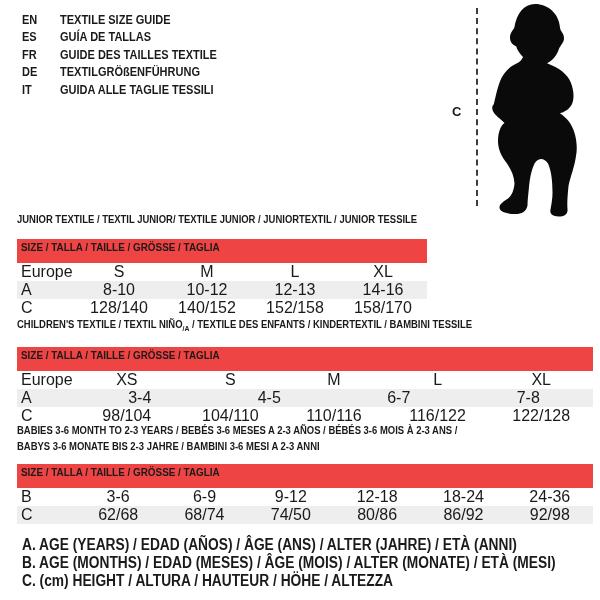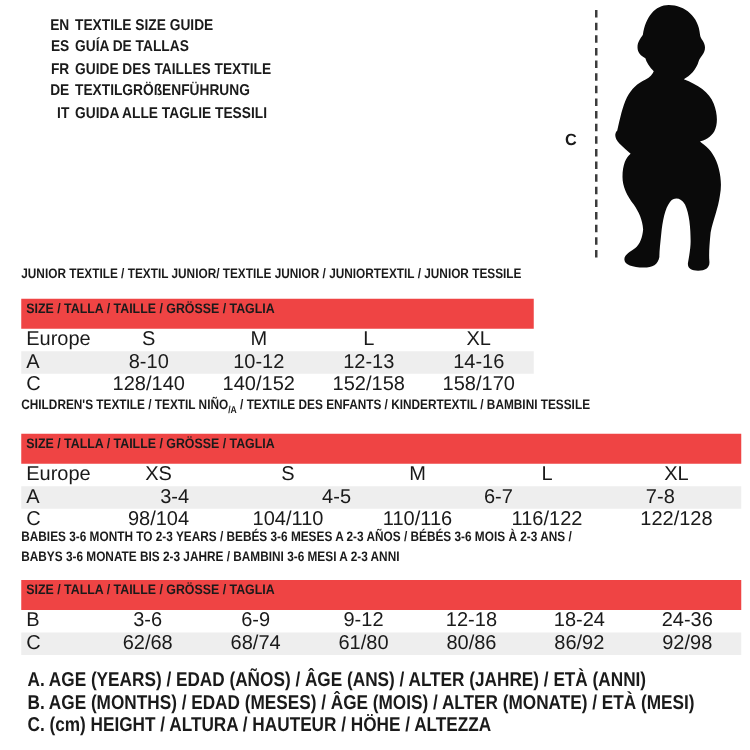--- a/index.html
+++ b/index.html
@@ -3,21 +3,21 @@
 <meta charset="utf-8">
 <style>
   html,body{margin:0;padding:0;background:#fff;}
   .canvas{
     position:relative;width:600px;height:600px;background:#ffffff;
     font-family:"Liberation Sans","DejaVu Sans",sans-serif;color:#1a1a1a;overflow:hidden;
   }
   .cond{transform:scaleX(0.86);transform-origin:0 0;white-space:nowrap;}
   
   .lang-block{position:absolute;left:22px;top:11px;}
-  .lang-row{display:flex;height:17.5px;align-items:center;text-align:right;}
+  .lang-row{display:flex;height:17.5px;align-items:center;}
   .lang-code{width:38px;font-weight:bold;font-size:12.5px;display:inline-block;transform:scaleX(0.88);transform-origin:0 50%;}
   .lang-label{font-weight:bold;font-size:12.5px;display:inline-block;transform:scaleX(0.88);transform-origin:0 50%;white-space:nowrap;}
   
   .dashed-line{position:absolute;left:476px;top:8px;height:198px;width:0;border-left:2px dashed #3c3c3c;}
   .figure-c{position:absolute;left:452px;top:104px;font-weight:bold;font-size:13px;}
   .fig-svg{position:absolute;left:478px;top:0px;}
   
   .tbl-title{position:absolute;left:17px;font-weight:bold;font-size:11px;}
   .tbl-title2{line-height:15.5px;}
   .sub{font-size:8px;vertical-align:sub;}
@@ -166,21 +166,21 @@
       <div class="cell">6-9</div>
       <div class="cell">9-12</div>
       <div class="cell">12-18</div>
       <div class="cell">18-24</div>
       <div class="cell">24-36</div>
     </div>
     <div class="tbl-row shaded">
       <div class="cell label">C</div>
       <div class="cell">62/68</div>
       <div class="cell">68/74</div>
-      <div class="cell">61/80</div>
+      <div class="cell">74/50</div>
       <div class="cell">80/86</div>
       <div class="cell">86/92</div>
       <div class="cell">92/98</div>
     </div>
   </div>
 
   <div class="footnotes">
     <div class="cond">A. AGE (YEARS) / EDAD (AÑOS) / ÂGE (ANS) / ALTER (JAHRE) / ETÀ (ANNI)</div>
     <div class="cond">B. AGE (MONTHS) / EDAD (MESES) / ÂGE (MOIS) / ALTER (MONATE) / ETÀ (MESI)</div>
     <div class="cond">C. (cm) HEIGHT / ALTURA / HAUTEUR / HÖHE / ALTEZZA</div>

